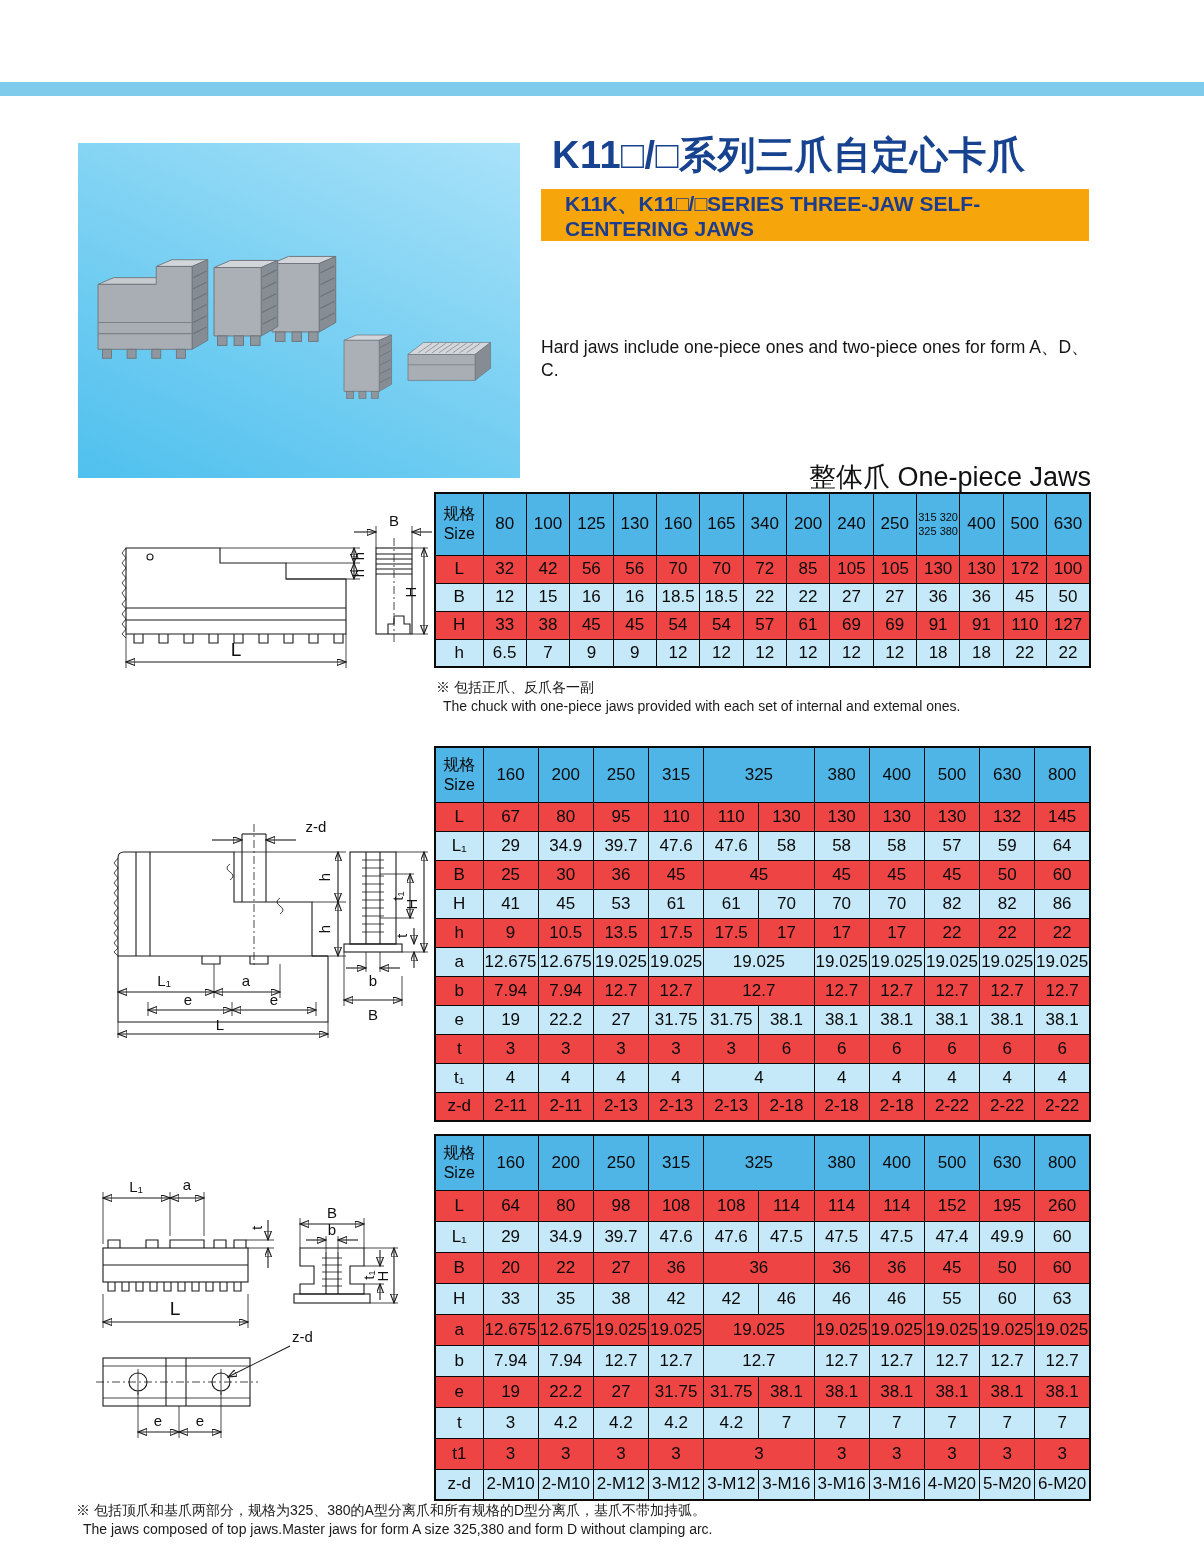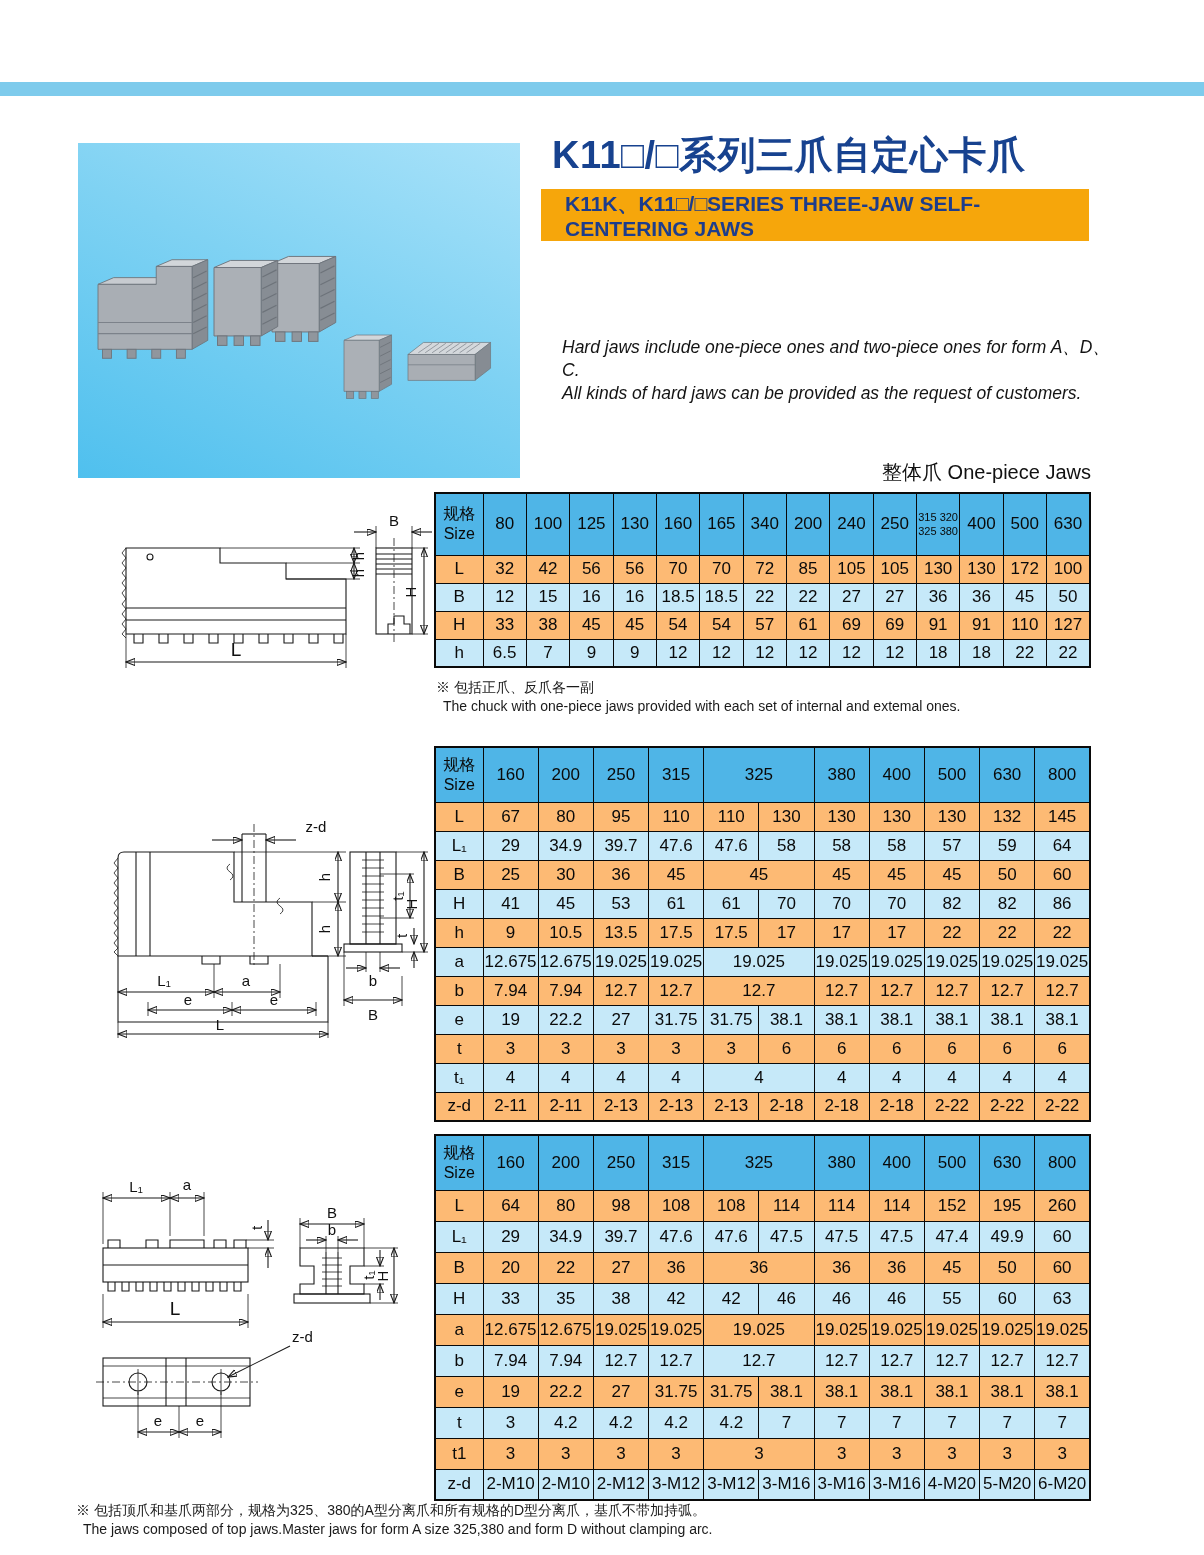--- a/index.html
+++ b/index.html
@@ -9,27 +9,27 @@
   .photo{position:absolute;left:78px;top:143px;width:442px;height:335px;
          background:linear-gradient(205deg,#a9e2f9 0%,#7fd2f3 45%,#4fc0ee 100%);}
   .photo svg{position:absolute;left:0;top:0;}
   h1.title{position:absolute;left:552px;top:130px;margin:0;width:560px;
            font-size:38px;font-weight:700;color:#17428F;letter-spacing:0.5px;white-space:nowrap;}
   .banner{position:absolute;left:541px;top:189px;width:548px;height:52px;background:#F6A60B;
           color:#1D3D8C;font-size:21px;line-height:25px;font-weight:700;
           padding:2px 8px 0 24px;box-sizing:border-box;}
   .desc-cn{position:absolute;left:541px;top:272px;width:556px;margin:0;
            font-size:19px;line-height:28px;color:#141414;}
-  .desc-en{position:absolute;left:562px;top:336px;width:556px;margin:0;
-           font-size:17.5px;line-height:23px;color:#141414;font-style:italic;}
-  .caption{position:absolute;left:434px;width:657px;font-size:20px;color:#111;text-align:right;}
+  .desc-en{position:absolute;left:541px;top:336px;width:556px;margin:0;
+           font-size:17.5px;line-height:23px;color:#141414;}
+  .caption{position:absolute;left:434px;width:657px;font-size:27px;color:#111;text-align:right;}
   .cap1{top:459px;}
   .cap2{top:713px;}
   table.spec{position:absolute;left:434px;border-collapse:collapse;table-layout:fixed;
-             width:657px;background:#fdba74;}
+             width:657px;background:#ef4444;}
   table.spec,table.spec th,table.spec td{border:1px solid #0a0a0a;}
   table.spec{border:2px solid #0a0a0a;}
   table.spec th,table.spec td{text-align:center;vertical-align:middle;padding:0;
              font-size:17px;font-weight:400;color:#0a0a0a;overflow:hidden;}
   table.spec tr.hdr th{background:#4FB5E7;}
   table.spec tr.alt td{background:#C6E9F9;}
   table.spec th.size-label div{font-size:16px;line-height:20px;}
   table.spec th.small-size div{font-size:11px;line-height:14px;}
   .t1{top:492px;}
   .t2{top:746px;}
@@ -113,21 +113,21 @@
       <use href="#comb" transform="translate(330,196) scale(0.86)"></use>
     </svg>
   </div>
 
   <h1 class="title">K11□/□系列三爪自定心卡爪</h1>
 
   <div class="banner">
     <span>K11K、K11□/□SERIES THREE-JAW SELF-CENTERING JAWS</span>
   </div>
 
-  <p class="desc-en"><span>Hard jaws include one-piece ones and two-piece ones for form A、D、C.</span><br><span>All kinds of hard jaws can be provided as the request of customers.</span></p>
+  <p class="desc-en"><span>Hard jaws include one-piece ones and two-piece ones for form A、D、C.</span><br></p>
 
   <svg class="draw d1" width="336" height="188" viewBox="0 0 336 188">
     <defs>
       <marker id="ah" markerUnits="userSpaceOnUse" markerWidth="10" markerHeight="8" refX="9" refY="3.5" orient="auto-start-reverse">
         <path d="M0,0 L9,3.5 L0,7 Z" fill="#1a1a1a" stroke="none"></path>
       </marker>
     </defs>
     <path d="M28,52 L122,52 L122,67 L188,67 L188,83 L248,83 L248,138 L28,138 Z"></path>
     <path class="thin" d="M28,52 l-4,5 4,5 -4,5 4,5 -4,5 4,5 -4,5 4,5 -4,5 4,6 -4,5 4,5 -4,5 4,5 -4,5 4,5 -4,5 4,4"></path>
     <line x1="28" y1="112" x2="248" y2="112"></line>

